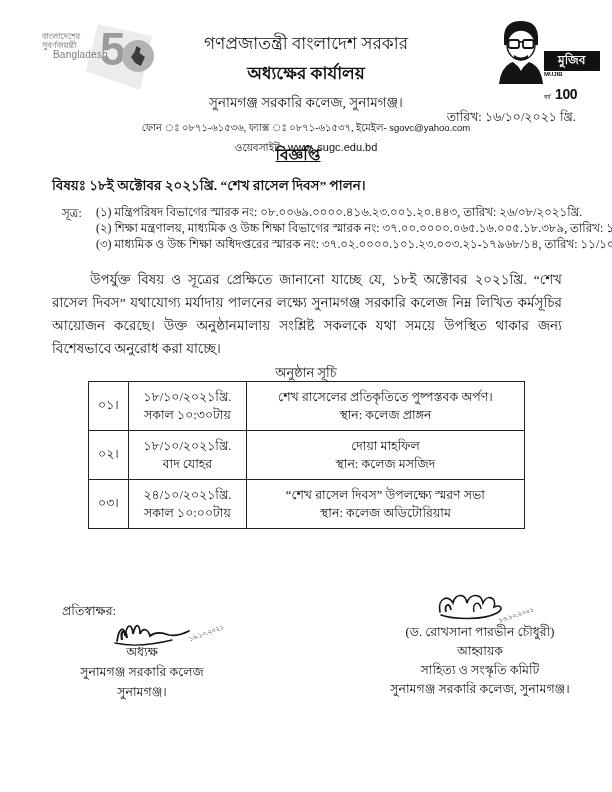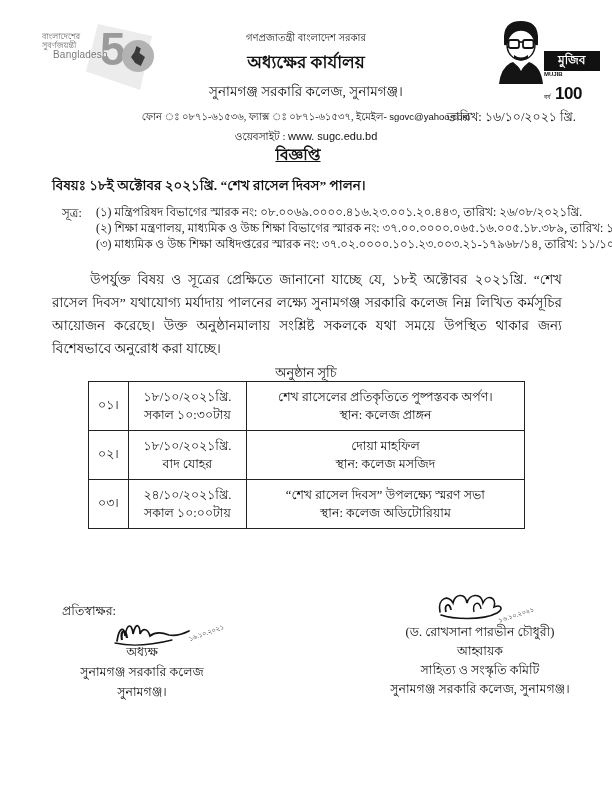--- a/index.html
+++ b/index.html
@@ -40,25 +40,25 @@
   .logo-mujib { position:absolute; left:494px; top:18px; width:96px; height:72px; }
   .mujib-portrait { position:absolute; left:0; top:0; }
   .mujib-cluster {
     position:absolute; left:50px; top:32px; width:46px;
     font-family:"Liberation Sans", sans-serif; color:#111;
   }
   .mujib-bn { font-weight:bold; font-size:12px; display:inline-block; background:#111; color:#fff; padding:0 14px; }
   .mujib-en { font-size:6px; font-weight:bold; vertical-align:top; }
   .mujib-row2 { display:block; line-height:10px; }
   .mujib-bn2 { font-size:6px; }
-  .mujib-100 { font-size:17px; font-weight:bold; letter-spacing:-0.5px; }
+  .mujib-100 { font-size:14px; font-weight:bold; letter-spacing:-0.5px; }
 
   
   .header-center { position:absolute; left:120px; right:120px; top:30px; text-align:center; }
-  .hdr-gov { font-size:10px; }
+  .hdr-gov { font-size:17px; }
   .hdr-office { font-size:17px; font-weight:bold; margin-top:2px; }
   .hdr-college { font-size:13.5px; margin-top:4px; }
   .hdr-contact { font-size:10px; margin-top:5px; white-space:nowrap; }
   .hdr-contact .email { font-family:"Liberation Sans", sans-serif; font-size:9.5px; }
   .hdr-website { font-size:10.5px; margin-top:3px; }
   .hdr-website .www { font-family:"Liberation Sans", sans-serif; font-size:11px; }
   .hdr-date { position:absolute; right:36px; top:108px; font-size:12.5px; }
 
   
   .notice-title {

